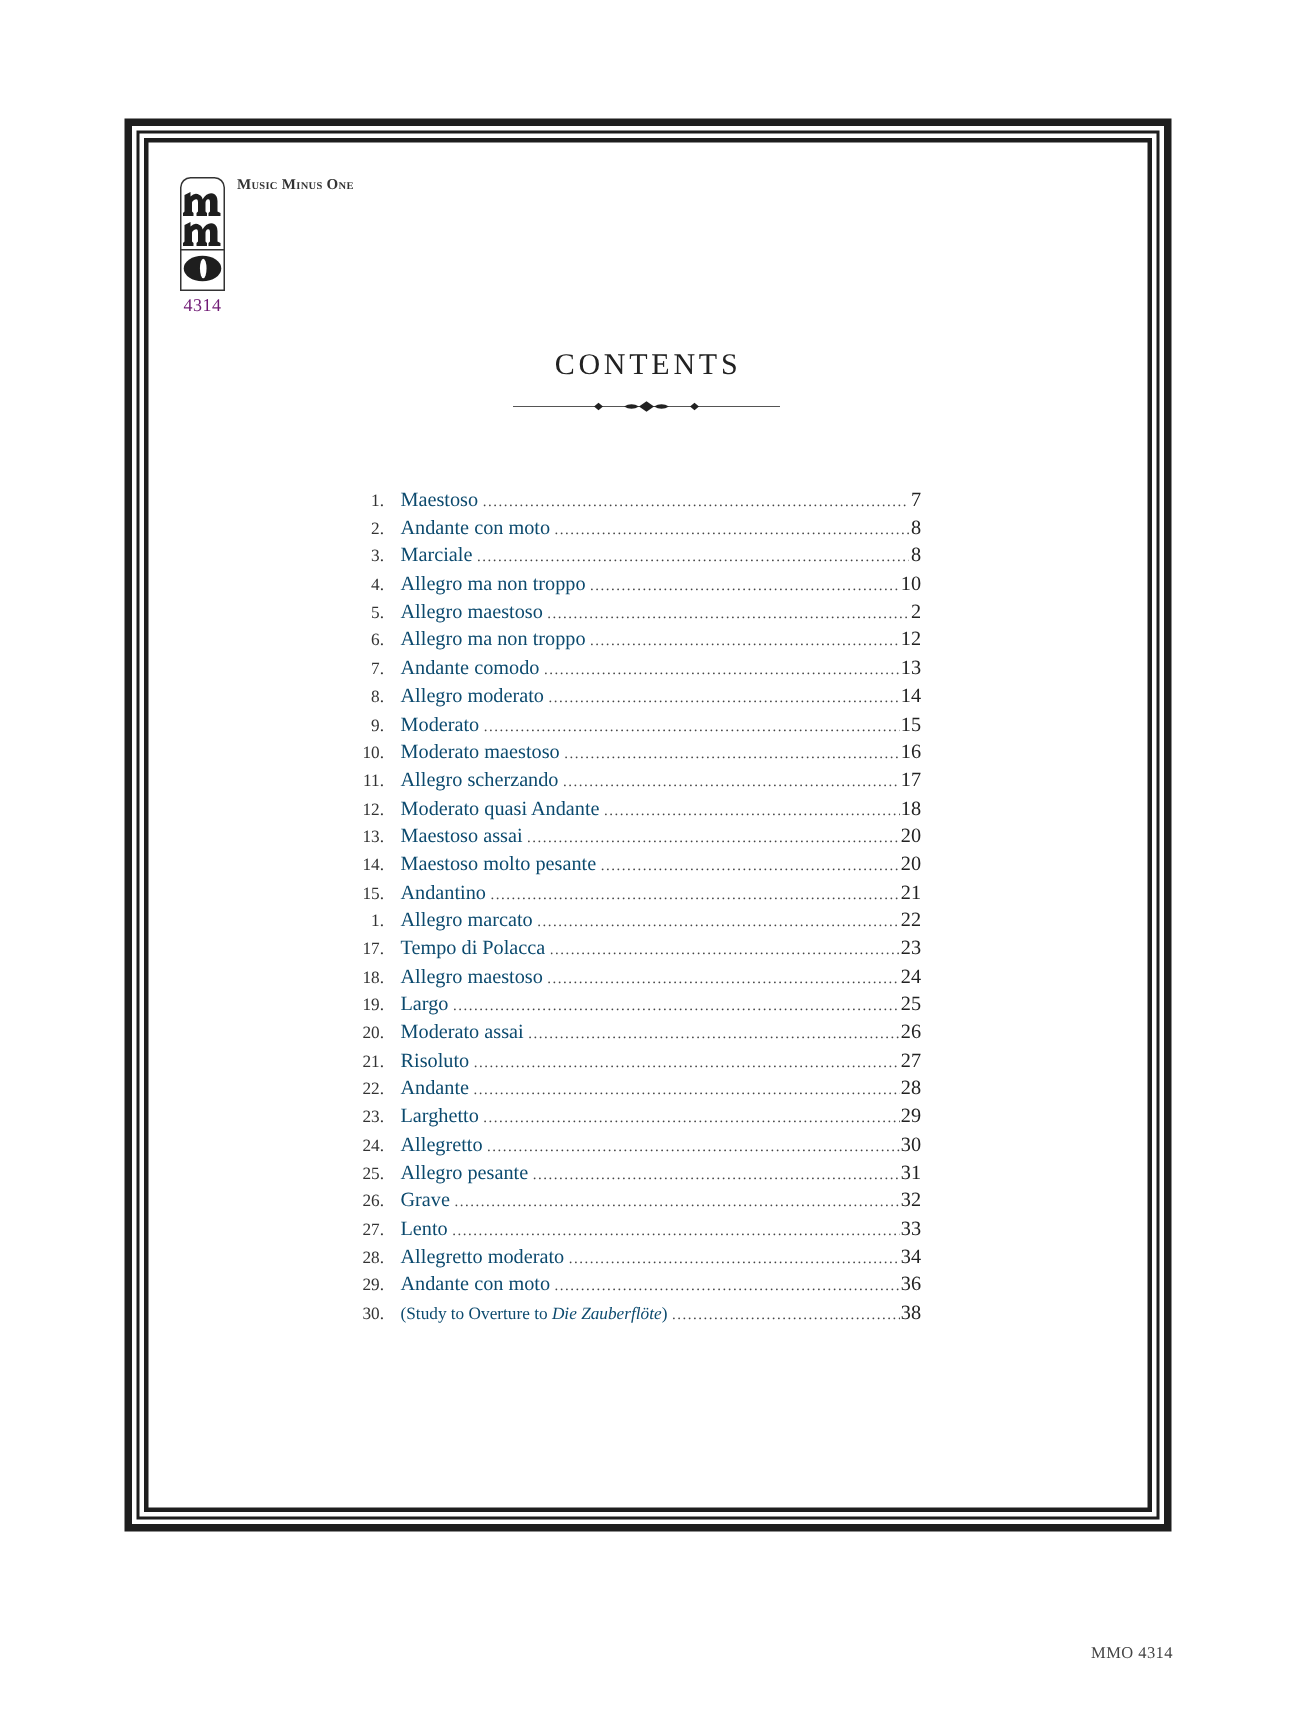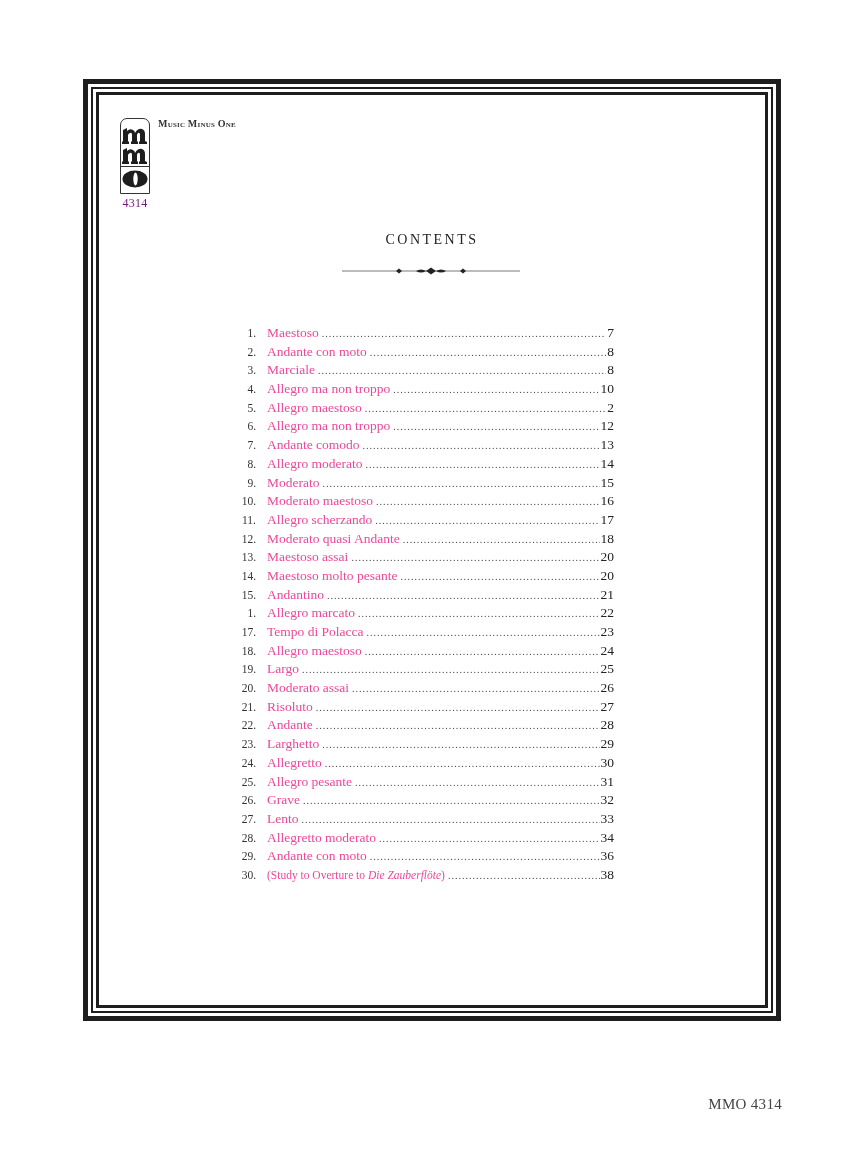--- a/index.html
+++ b/index.html
@@ -94,21 +94,21 @@
       letter-spacing: 0.2px;
     }
 
     
     .contents-title {
       position: absolute;
       left: 0;
       width: 864px;
       top: 232px;
       text-align: center;
-      font-size: 14px;
+      font-size: 20px;
       letter-spacing: 2.5px;
       color: #222;
     }
     .ornament {
       position: absolute;
       left: 342px;
       top: 264px;
       width: 178px;
       height: 14px;
     }
@@ -134,21 +134,21 @@
     .toc-num {
       width: 28px;
       text-align: right;
       font-size: 11.5px;
       color: #333;
       flex: none;
     }
     .toc-title {
       margin-left: 11px;
       flex: none;
-      color: #ec4899;
+      color: #0c4a6e;
       text-align: center;
     }
     .toc-title.small {
       font-size: 11.5px;
       font-family: Liberation Serif, serif;
     }
     .toc-title em {
       font-style: italic;
     }
     .toc-dots {
@@ -166,21 +166,21 @@
     .toc-page {
       flex: none;
       text-align: right;
       color: #222;
     }
 
     .footer-code {
       position: absolute;
       right: 82px;
       top: 1096px;
-      font-size: 15px;
+      font-size: 11px;
       color: #444;
       letter-spacing: 0.3px;
     }
   </style>
 </head>
 <body>
 
 <div class="frame-outer">
   <div class="frame-mid">
     <div class="frame-inner"></div>

